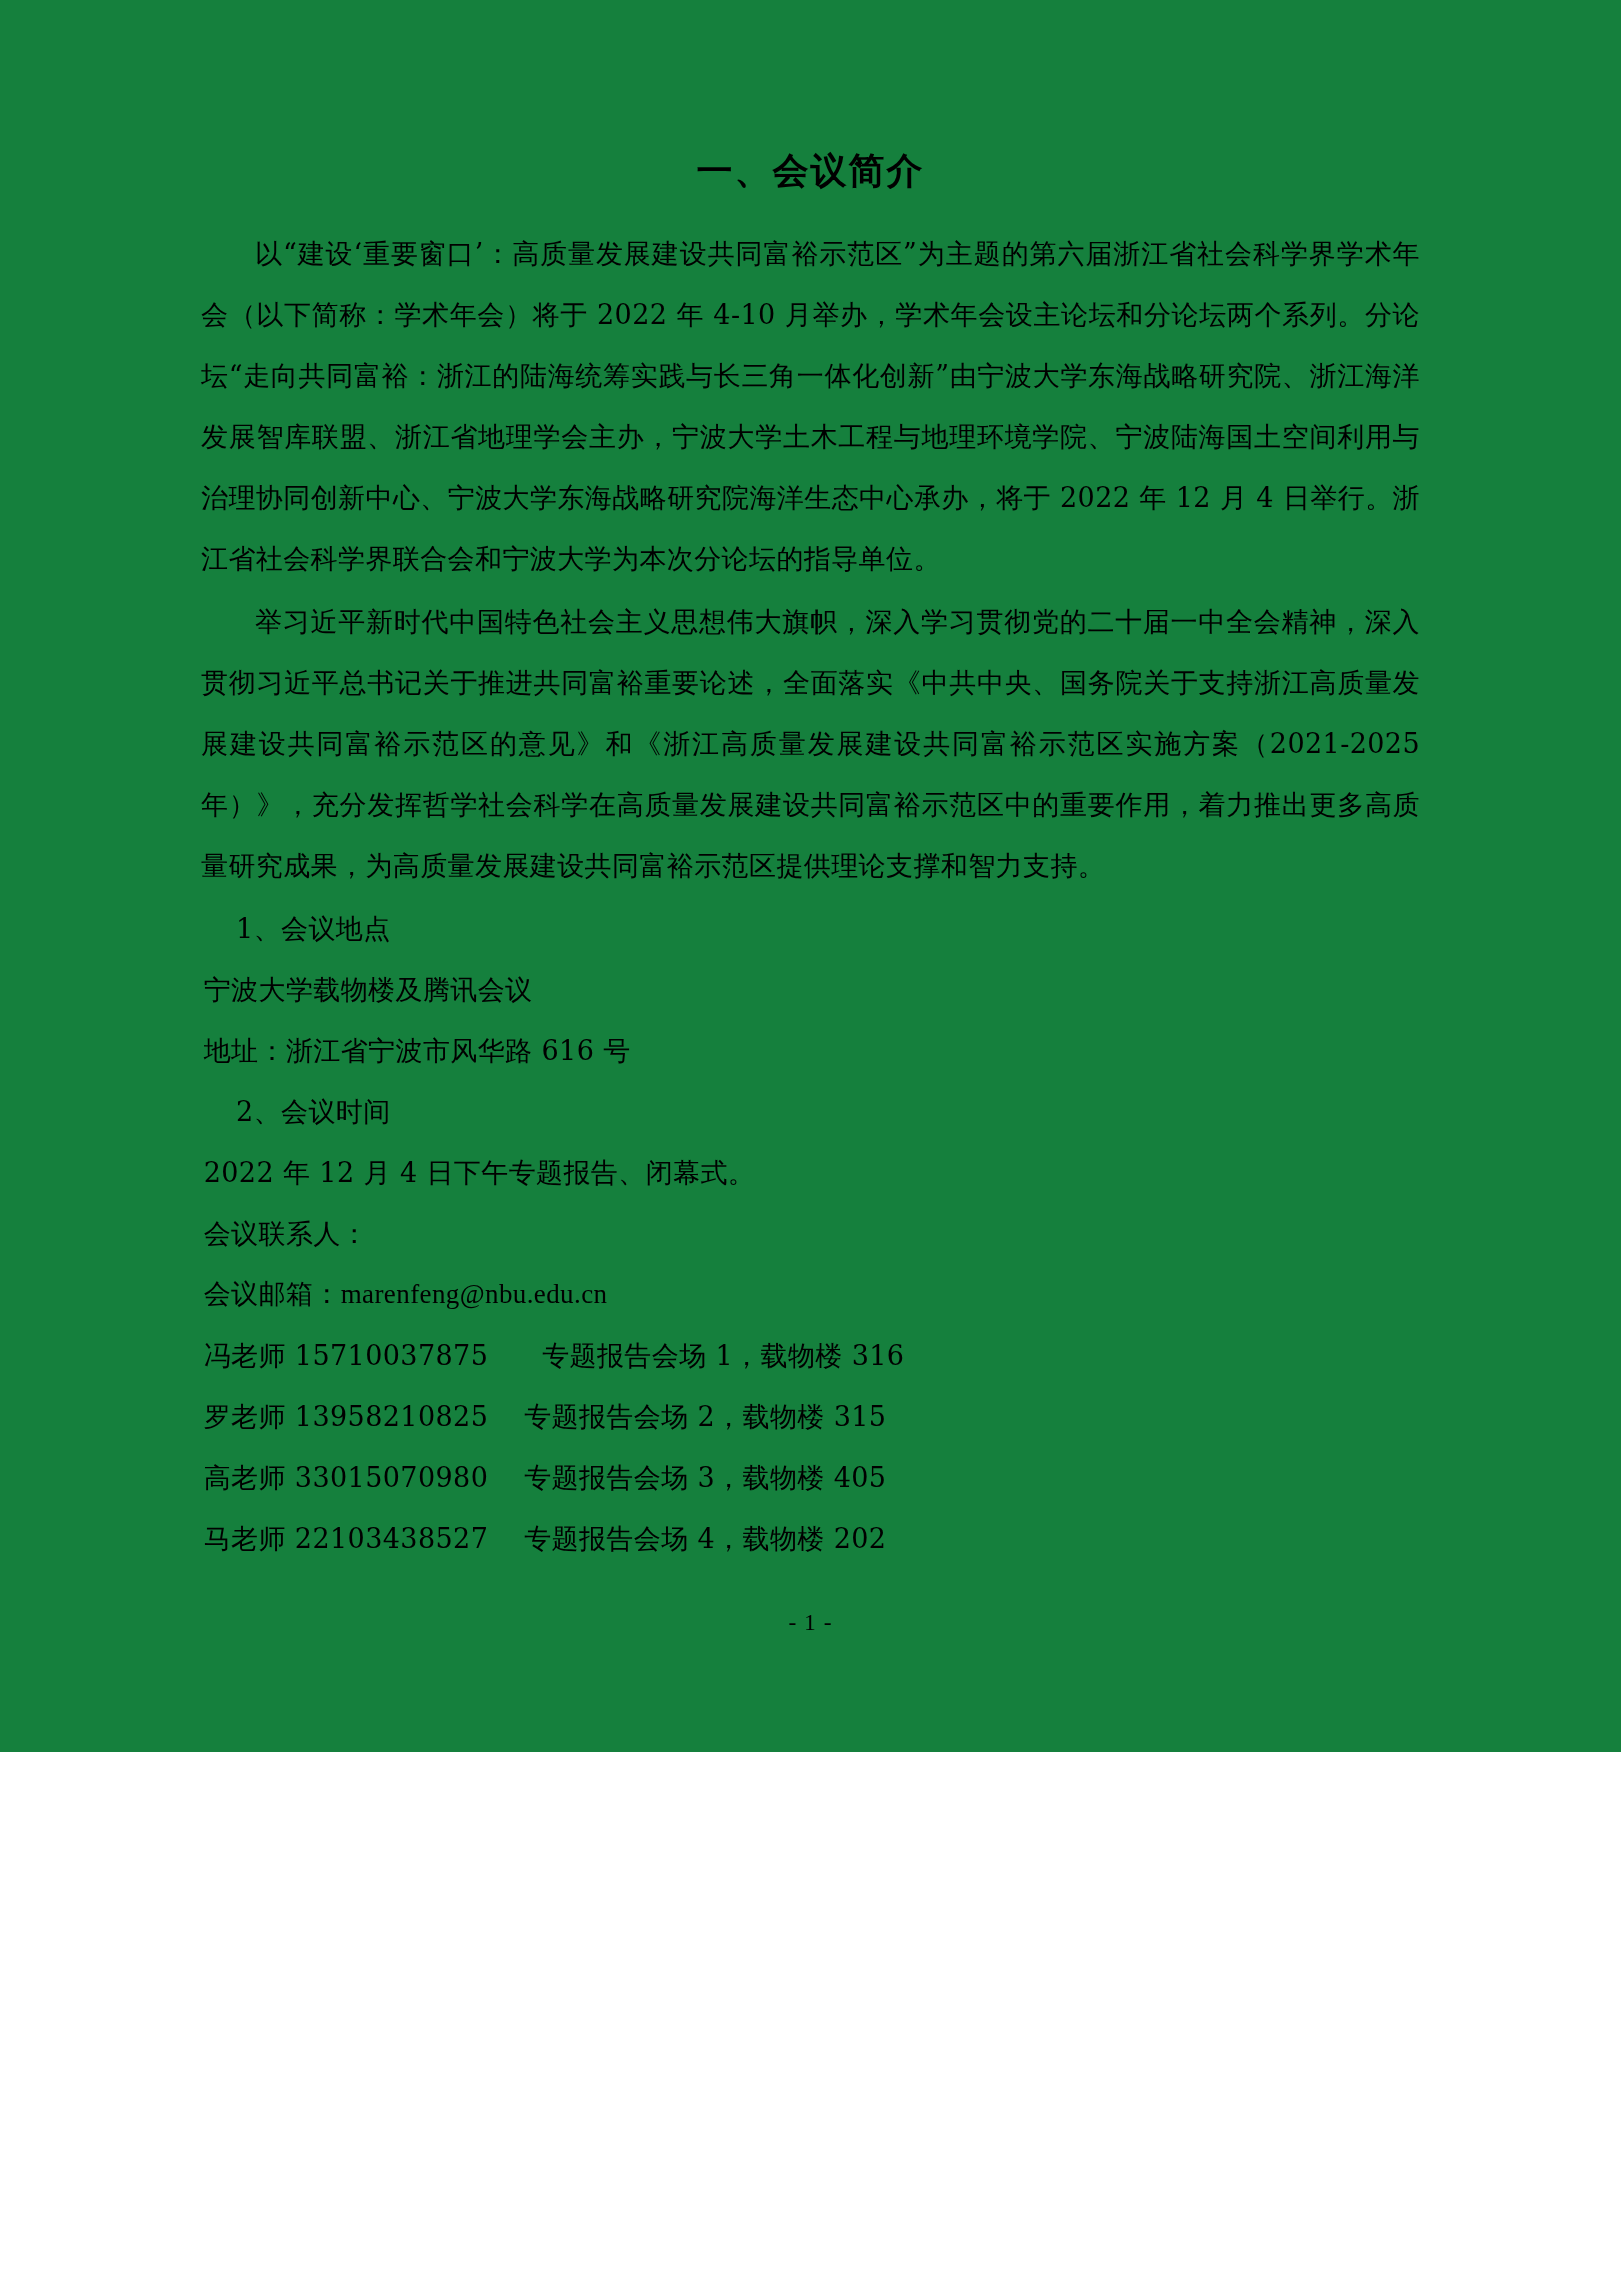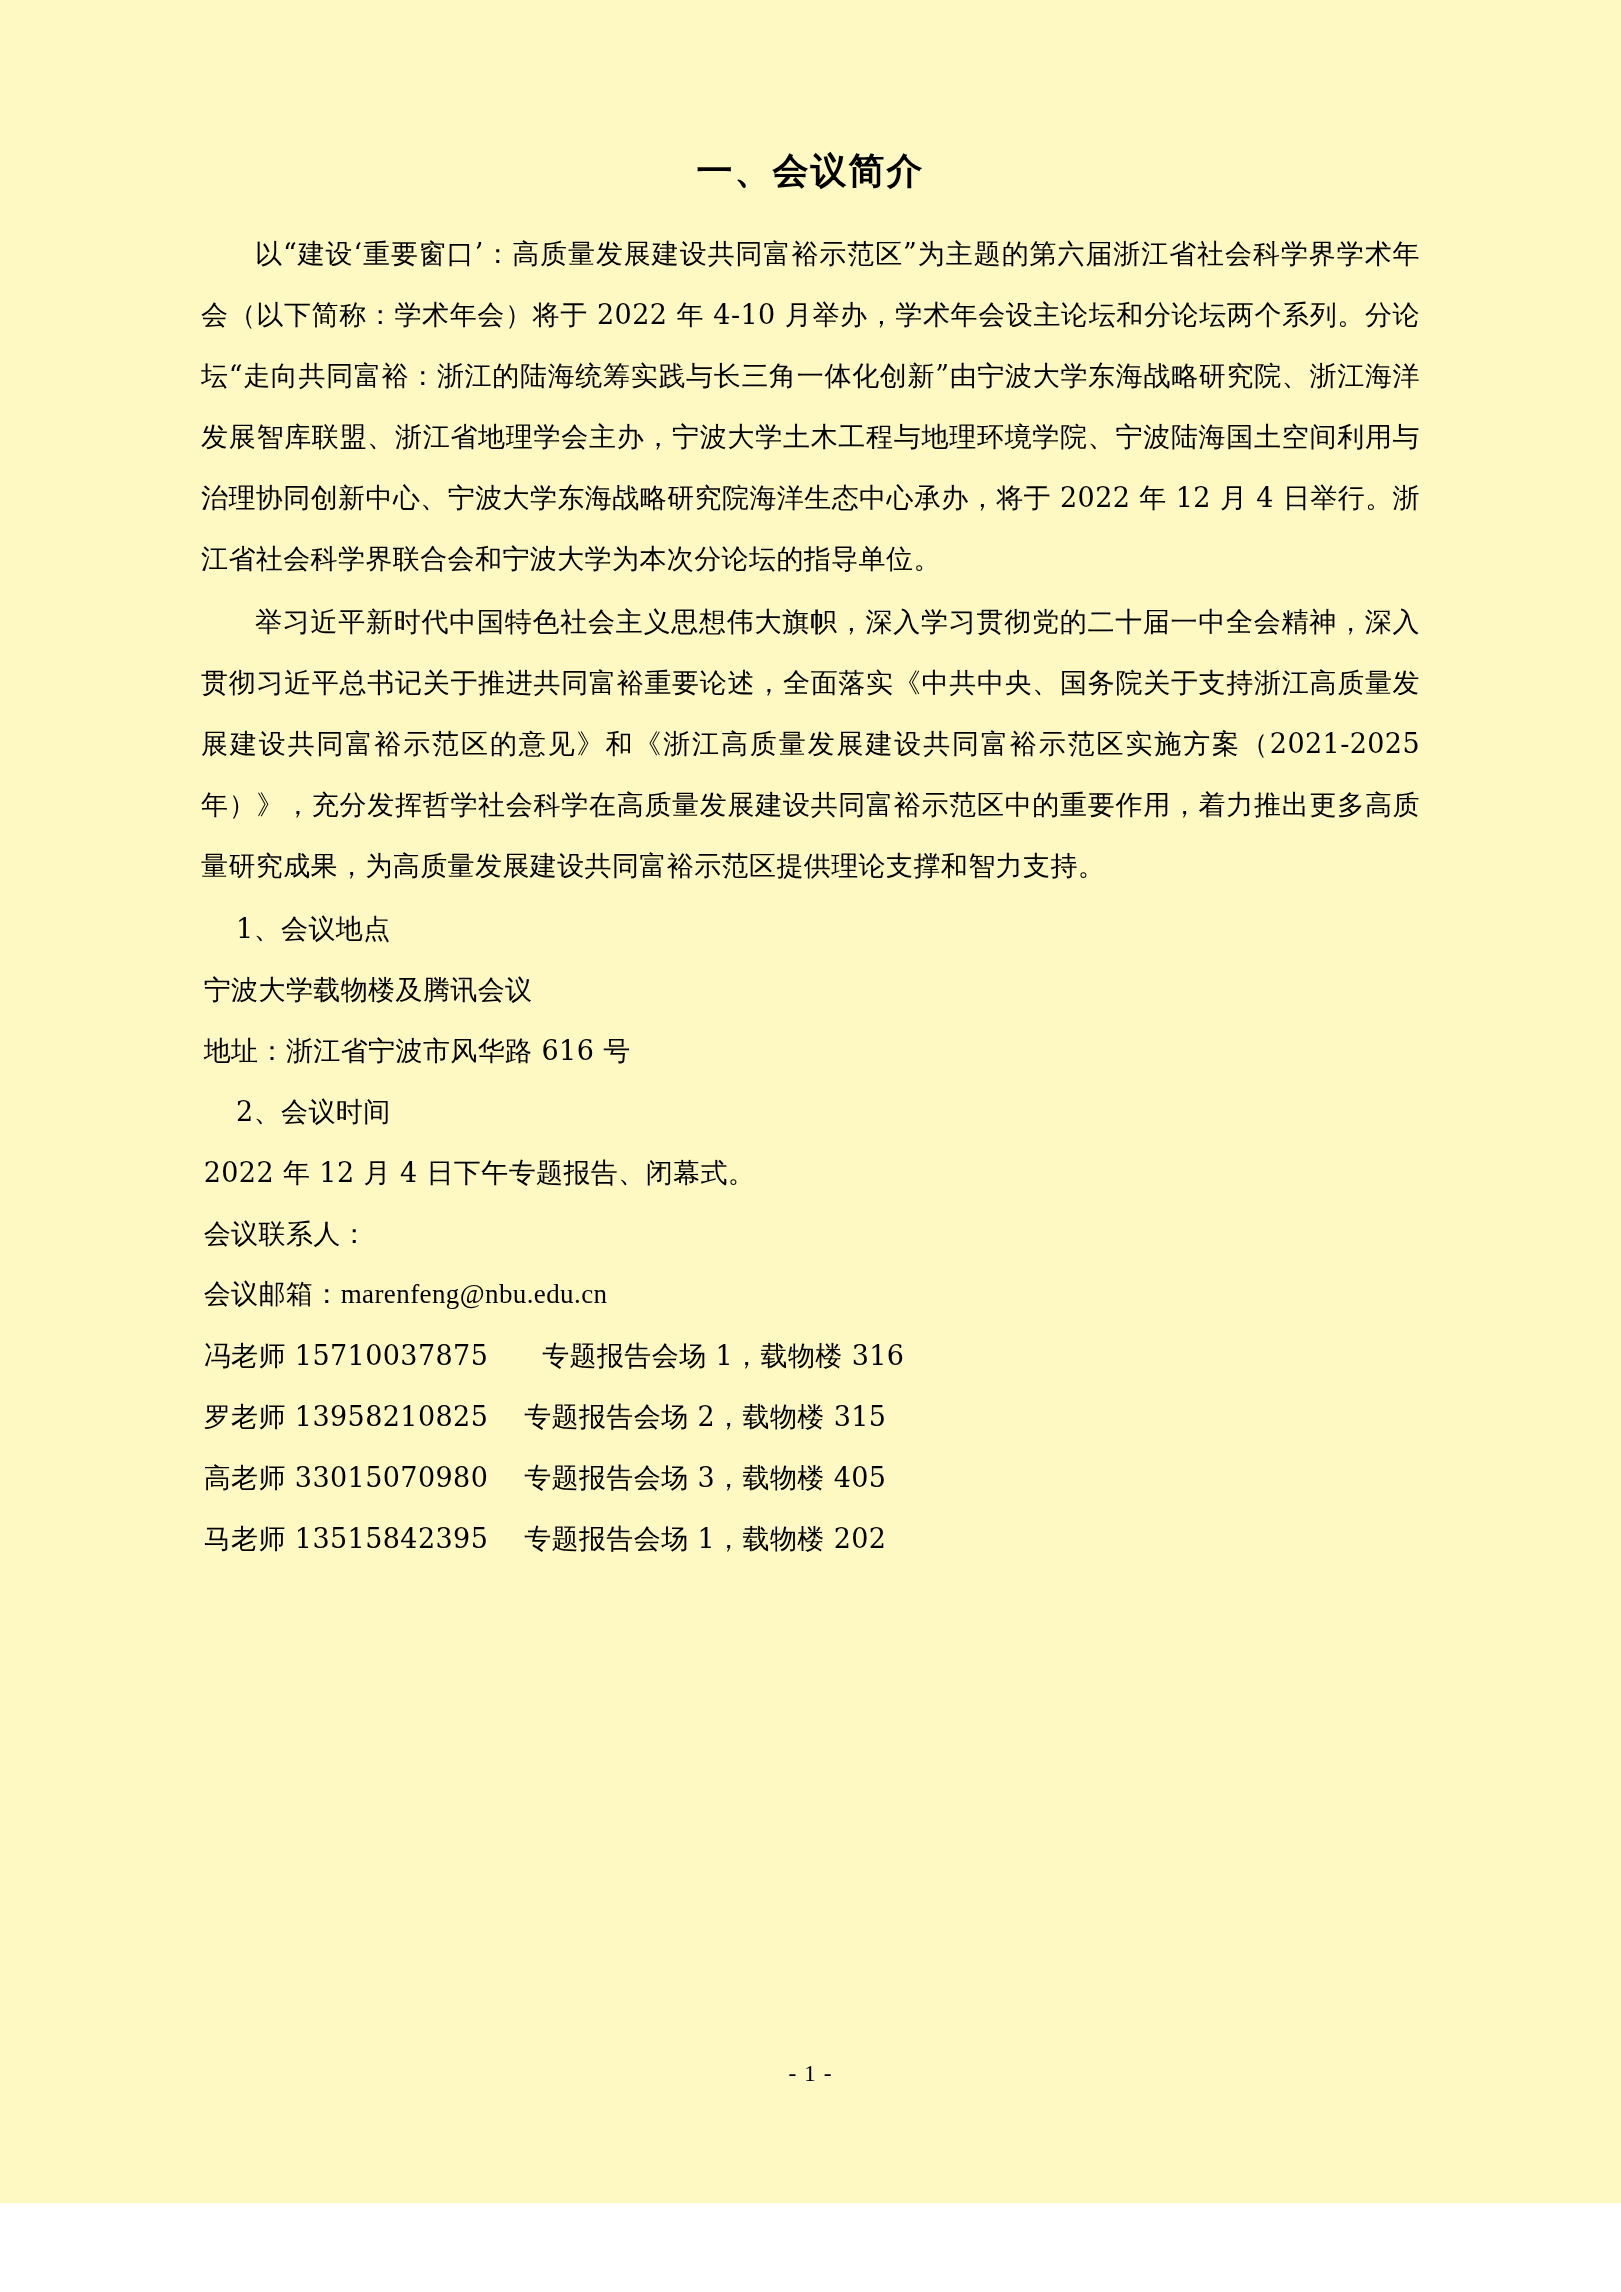--- a/index.html
+++ b/index.html
@@ -3,22 +3,22 @@
 <meta charset="utf-8">
 <style>
   html, body {
     margin: 0;
     padding: 0;
     background: #ffffff;
   }
   .page {
     position: relative;
     width: 1621px;
-    height: 2203px;
-    background: #fef9c3;
+    height: 1752px;
+    background: #15803d;
     margin: 0 auto;
     box-sizing: border-box;
     padding: 147px 201px 59px 201px;
     font-family: "DejaVu Serif", "Liberation Serif", serif;
     color: #000000;
   }
   .doc-title {
     text-align: center;
     font-size: 36px;
     font-weight: bold;
@@ -87,17 +87,17 @@
 
   <p class="list-head">2、会议时间</p>
   <p class="line">2022 年 12 月 4 日下午专题报告、闭幕式。</p>
 
   <p class="line">会议联系人：</p>
   <p class="line email">会议邮箱：marenfeng@nbu.edu.cn</p>
 
   <p class="contact-row">冯老师 15710037875      专题报告会场 1，载物楼 316</p>
   <p class="contact-row">罗老师 13958210825    专题报告会场 2，载物楼 315</p>
   <p class="contact-row">高老师 33015070980    专题报告会场 3，载物楼 405</p>
-  <p class="contact-row">马老师 13515842395    专题报告会场 1，载物楼 202</p>
+  <p class="contact-row">马老师 22103438527    专题报告会场 4，载物楼 202</p>
 
   <div class="footer">- 1 -</div>
 </div>
 
 
 </body></html>

